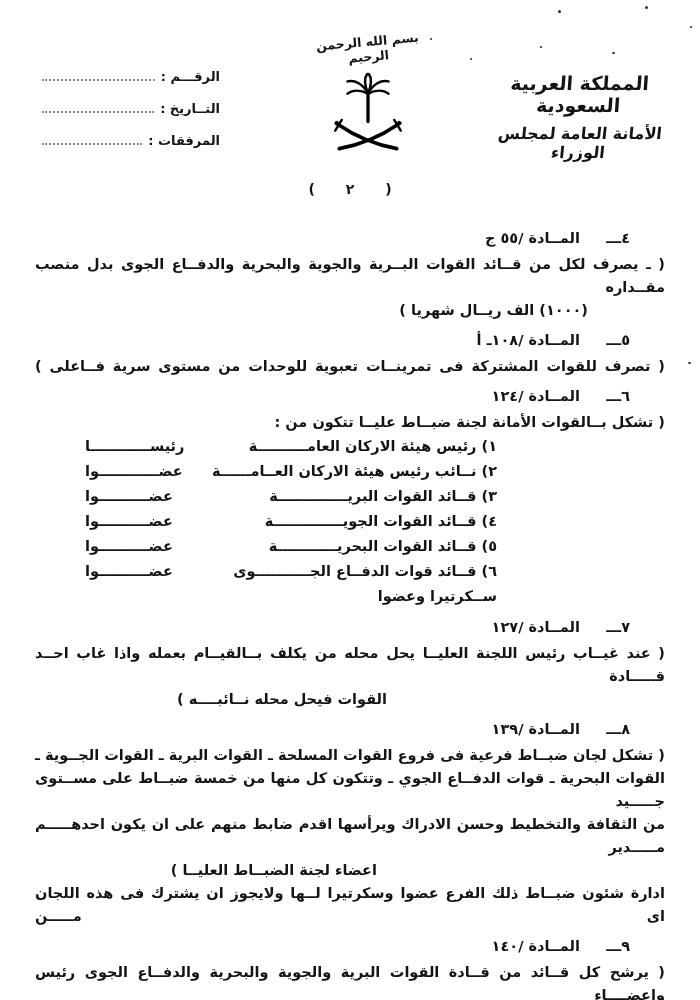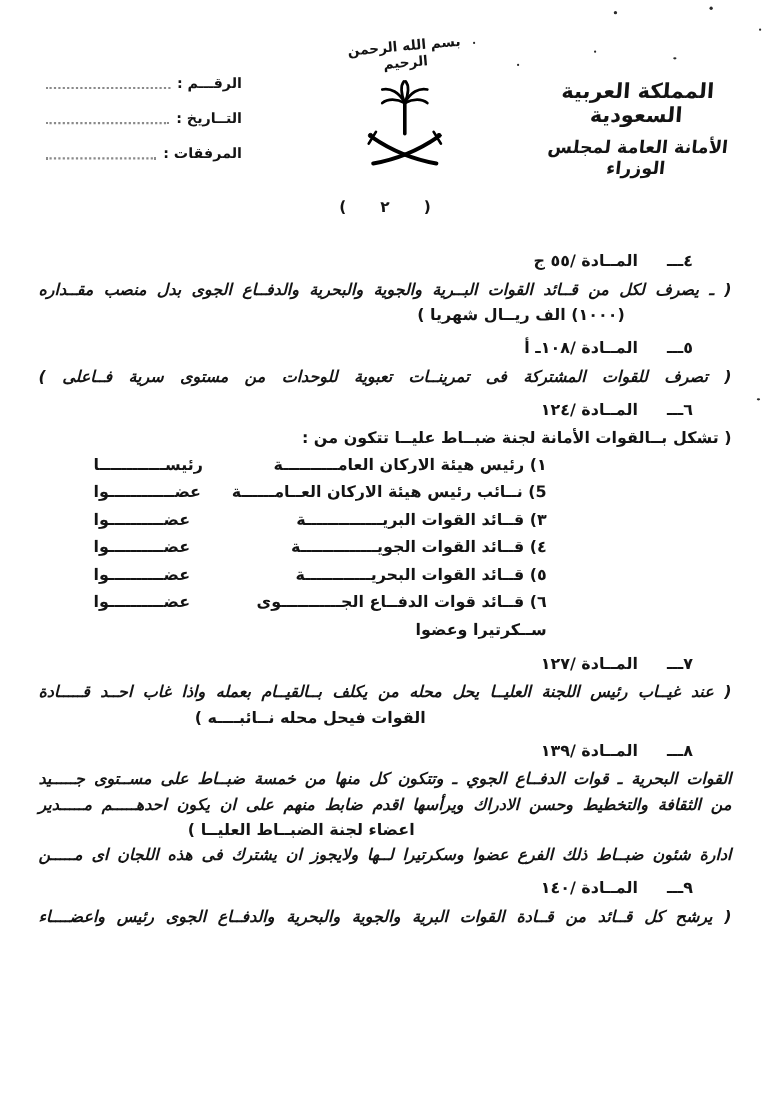--- a/index.html
+++ b/index.html
@@ -21,22 +21,22 @@
   .dots{flex:1;border-bottom:2px dotted #8a8a8a;margin:0 6px 3px 4px;height:11px;}
   
   .pagenum{position:absolute;top:181px;left:0;right:0;text-align:center;
            font-size:14px;font-weight:bold;word-spacing:26px;direction:rtl;}
   
   .doc-body{position:absolute;top:220px;right:35px;left:35px;direction:rtl;
             font-size:14.5px;font-weight:bold;}
   .art-title{display:flex;gap:26px;margin:7px 35px 3px 0;line-height:23px;}
   .art-num{min-width:24px;}
   .line{line-height:23px;margin:0;text-align:right;}
-  .jst{text-align:justify;text-align-last:justify;font-style:italic;}
-  .ind-a{margin-right:97px;}
+  .jst{text-align:justify;text-align-last:justify;}
+  .ind-a{margin-right:77px;}
   .ind-b{margin-right:278px;}
   .ind-c{margin-right:288px;}
   .members{margin-right:168px;width:412px;}
   .member{display:flex;justify-content:space-between;line-height:25px;gap:12px;}
   .m-item{white-space:nowrap;}
   .m-role{white-space:nowrap;}
   
   .noise span{position:absolute;background:#2a2a2a;border-radius:50%;display:block;}
 </style>
 </head>
@@ -128,21 +128,21 @@
         <span class="art-num">٦ـــ</span>
         <span class="art-name">المــادة /١٢٤</span>
       </div>
       <p class="line">( تشكل بــالقوات الأمانة لجنة ضبــاط عليــا تتكون من :</p>
       <div class="members">
         <div class="member">
           <span class="m-item">١) رئيس هيئة الاركان العامــــــــــة</span>
           <span class="m-role">رئيســــــــــــا</span>
         </div>
         <div class="member">
-          <span class="m-item">5) نــائب رئيس هيئة الاركان العــامــــــة</span>
+          <span class="m-item">٢) نــائب رئيس هيئة الاركان العــامــــــة</span>
           <span class="m-role">عضــــــــــــوا</span>
         </div>
         <div class="member">
           <span class="m-item">٣) قــائد القوات البريــــــــــــــة</span>
           <span class="m-role">عضــــــــــوا</span>
         </div>
         <div class="member">
           <span class="m-item">٤) قــائد القوات الجويــــــــــــــة</span>
           <span class="m-role">عضــــــــــوا</span>
         </div>
@@ -167,20 +167,21 @@
       </div>
       <p class="line jst">( عند غيــاب رئيس اللجنة العليــا يحل محله من يكلف بــالقيــام بعمله واذا غاب احــد قـــــادة</p>
       <p class="line ind-b">القوات فيحل محله نــائبــــه )</p>
     </section>
 
     <section>
       <div class="art-title">
         <span class="art-num">٨ـــ</span>
         <span class="art-name">المــادة /١٣٩</span>
       </div>
+      <p class="line jst">( تشكل لجان ضبــاط فرعية فى فروع القوات المسلحة ـ القوات البرية ـ القوات الجــوية ـ</p>
       <p class="line jst">القوات البحرية ـ قوات الدفــاع الجوي ـ وتتكون كل منها من خمسة ضبــاط على مســتوى جـــــيد</p>
       <p class="line jst">من الثقافة والتخطيط وحسن الادراك ويرأسها اقدم ضابط منهم على ان يكون احدهـــــم مـــــدير</p>
       <p class="line ind-c">اعضاء لجنة الضبــاط العليــا )</p>
       <p class="line jst">ادارة شئون ضبــاط ذلك الفرع عضوا وسكرتيرا لــها ولايجوز ان يشترك فى هذه اللجان اى مـــــن</p>
     </section>
 
     <section>
       <div class="art-title">
         <span class="art-num">٩ـــ</span>
         <span class="art-name">المــادة /١٤٠</span>

